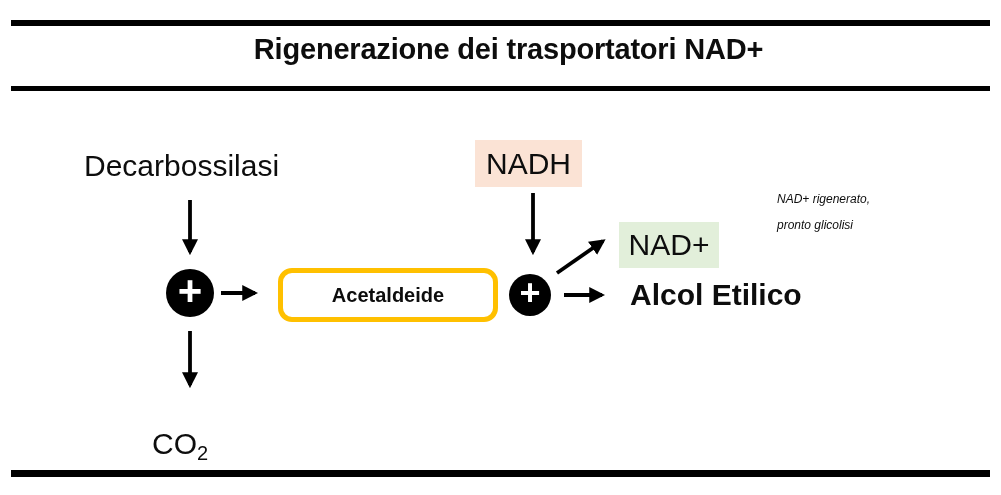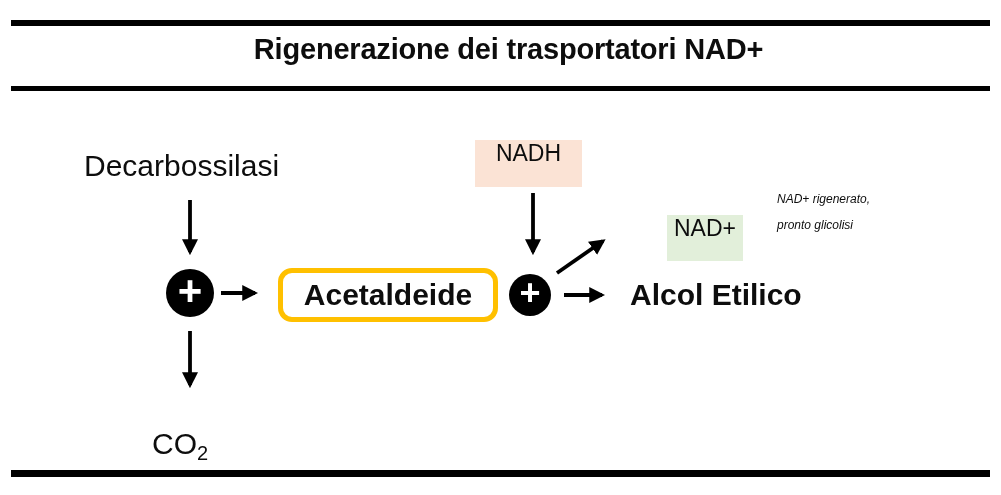--- a/index.html
+++ b/index.html
@@ -70,31 +70,32 @@
     top: 268px;
     width: 220px;
     height: 54px;
     box-sizing: border-box;
     border: 5px solid #FFC000;
     border-radius: 14px;
     background: #ffffff;
     display: flex;
     align-items: center;
     justify-content: center;
-    font-size: 30px;
+    font-size: 20px;
     font-weight: 700;
   }
   .fill-box {
     position: absolute;
     display: flex;
+    align-items: center;
     justify-content: center;
-    font-size: 23px;
+    font-size: 30px;
   }
   .nadh-box { left: 475px; top: 140px; width: 107px; height: 47px; background: #FBE3D5; }
-  .nad-box  { left: 619px; top: 215px; width: 76px; height: 46px; background: #E2EFDA; margin-left: 48px; }
+  .nad-box  { left: 619px; top: 222px; width: 100px; height: 46px; background: #E2EFDA; }
   .annotation {
     position: absolute;
     left: 777px;
     top: 186px;
     width: 190px;
     font-size: 12px;
     font-style: italic;
     line-height: 26px;
   }
   .arrows {

